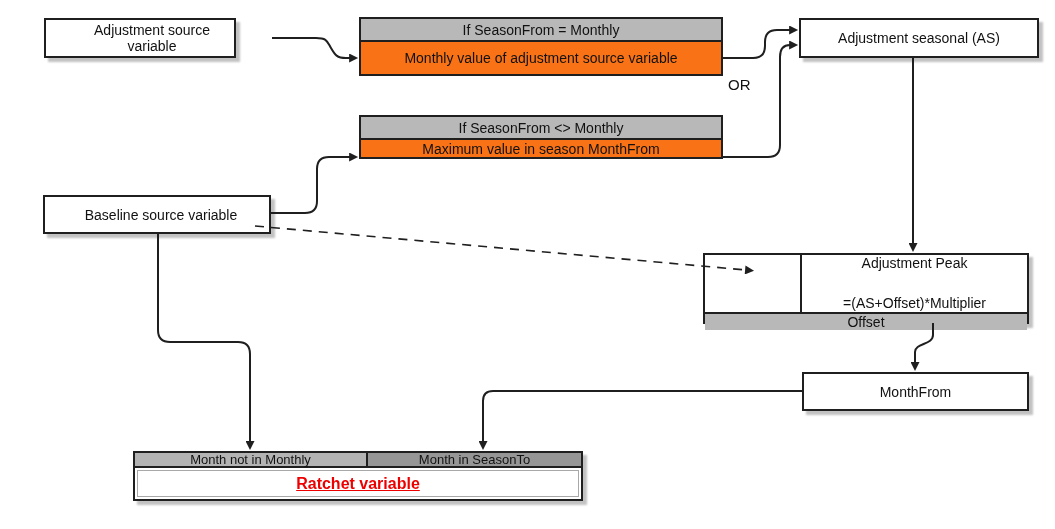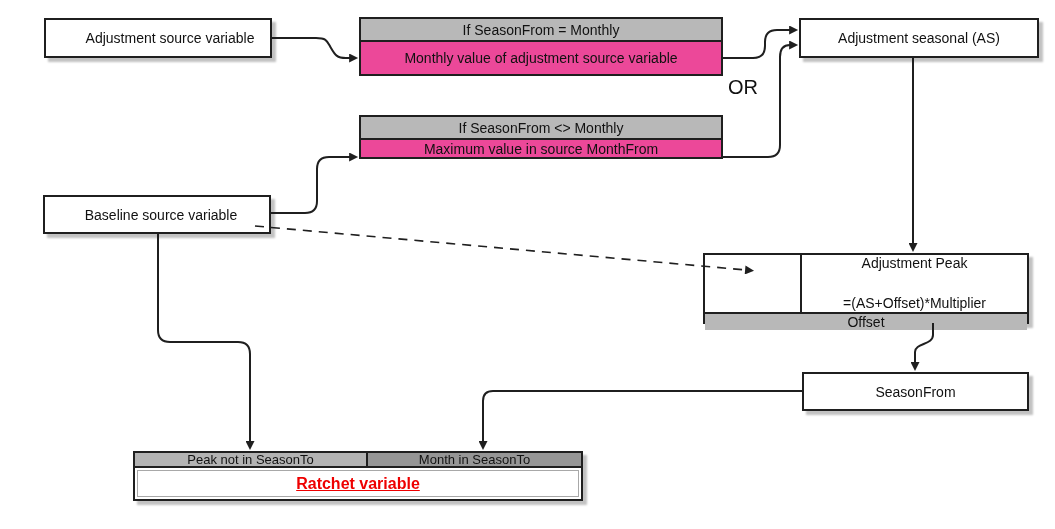--- a/index.html
+++ b/index.html
@@ -24,42 +24,42 @@
     position:absolute;z-index:2;background:#fff;border:2px solid var(--border);
     display:flex;align-items:center;justify-content:center;
     font-size:14px;line-height:16px;text-align:center;
   }
   .shadowed{box-shadow:4px 4px 2px var(--shadow);}
   .split{flex-direction:column;align-items:stretch;justify-content:flex-end;padding:0;}
   .split .hdr{
     flex:0 0 23px;background:var(--panel-gray);border-bottom:2px solid var(--border);
     display:flex;align-items:center;justify-content:center;
   }
-  .split .bdy{flex:1;display:flex;align-items:center;justify-content:center;background:#ec4899;}
+  .split .bdy{flex:1;display:flex;align-items:center;justify-content:center;background:#f97316;}
   
   .peak{flex-direction:column;align-items:stretch;justify-content:flex-start;}
   .peak-top{flex:0 0 38px;display:flex;align-items:stretch;}
   .peak-empty{flex:0 0 97px;border-right:2px solid var(--border);background:#fff;}
   .peak-text{flex:1;display:flex;flex-direction:column;align-items:center;justify-content:center;line-height:17px;gap:23px;}
   .peak-footer{flex:1;background:var(--panel-gray);border-top:0;display:flex;align-items:center;justify-content:center;border-top:0;}
   .peak-footer{border-top:0;}
   .peak .peak-footer{border-top:0;}
   
   .ratchet{flex-direction:column;align-items:stretch;justify-content:flex-start;border:2px solid var(--border);}
   .ratchet-hdr{flex:0 0 15px;display:flex;align-items:stretch;border-bottom:2px solid var(--border);}
   .ratchet-hdr .cell{display:flex;align-items:center;justify-content:center;font-size:13px;line-height:13px;}
   .cell-left{flex:0 0 233px;background:var(--month-not-gray);border-right:2px solid var(--border);}
   .cell-right{flex:1;background:var(--month-in-gray);}
   .ratchet-body{flex:1;position:relative;background:#fff;}
   .ratchet-inner{
     position:absolute;left:2px;right:2px;top:2px;bottom:2px;border:1px solid #a8a8a8;
     display:flex;align-items:center;justify-content:center;
     color:var(--red);font-weight:bold;font-size:16px;text-decoration:underline;
   }
-  .or-label{position:absolute;z-index:2;font-size:20px;color:#111;}
+  .or-label{position:absolute;z-index:2;font-size:15px;color:#111;}
 </style>
 </head>
 <body>
 
 <div class="stage">
 
   <svg class="wires" viewBox="0 0 1055 529" xmlns="http://www.w3.org/2000/svg">
     <defs>
       <marker id="arw" viewBox="0 0 10 10" refX="1" refY="5" markerWidth="10" markerHeight="9" orient="auto" markerUnits="userSpaceOnUse">
         <path d="M0,0 L10,5 L0,10 Z"></path>
@@ -69,21 +69,21 @@
     <path class="wire" d="M723,58 H753 Q765,58 765,46 V42 Q765,30 777,30 H790" marker-end="url(#arw)"></path>
     <path class="wire" d="M723,157 H768 Q780,157 780,145 V57 Q780,45 790,45" marker-end="url(#arw)"></path>
     <path class="wire" d="M270,213 H305 Q317,213 317,201 V169 Q317,157 329,157 H350" marker-end="url(#arw)"></path>
     <path class="wire dashed" d="M255,226 L746,270" marker-end="url(#arw)"></path>
     <path class="wire" d="M913,58 V244" marker-end="url(#arw)"></path>
     <path class="wire" d="M933,323 V335 C933,345 915,343 915,352 V363" marker-end="url(#arw)"></path>
     <path class="wire" d="M802,391 H493 Q483,391 483,401 V442" marker-end="url(#arw)"></path>
     <path class="wire" d="M158,233 V330 Q158,342 170,342 H238 Q250,342 250,354 V442" marker-end="url(#arw)"></path>
   </svg>
 
-  <div class="node shadowed" style="left:44px;top:18px;width:228px;height:40px;padding-left:24px;">
+  <div class="node shadowed" style="left:44px;top:18px;width:192px;height:40px;padding-left:24px;">
     <span>Adjustment source variable</span>
   </div>
 
   <div class="node split" style="left:359px;top:17px;width:364px;height:59px;">
     <div class="hdr">
       <span>If SeasonFrom = Monthly</span>
     </div>
     <div class="bdy">
       <span>Monthly value of adjustment source variable</span>
     </div>
@@ -93,21 +93,21 @@
     <span>Adjustment seasonal (AS)</span>
   </div>
 
   <div class="or-label" style="left:728px;top:76px;">OR</div>
 
   <div class="node split" style="left:359px;top:115px;width:364px;height:44px;">
     <div class="hdr">
       <span>If SeasonFrom &lt;&gt; Monthly</span>
     </div>
     <div class="bdy">
-      <span>Maximum value in source MonthFrom</span>
+      <span>Maximum value in season MonthFrom</span>
     </div>
   </div>
 
   <div class="node shadowed" style="left:43px;top:195px;width:228px;height:39px;padding-left:8px;">
     <span>Baseline source variable</span>
   </div>
 
   <div class="node peak shadowed" style="left:703px;top:253px;width:326px;height:71px;">
     <div class="peak-top">
       <div class="peak-empty"></div>
@@ -115,27 +115,27 @@
         <span>Adjustment Peak</span>
         <span>=(AS+Offset)*Multiplier</span>
       </div>
     </div>
     <div class="peak-footer" style="border-top:2px solid var(--border);">
       <span>Offset</span>
     </div>
   </div>
 
   <div class="node shadowed" style="left:802px;top:372px;width:227px;height:39px;">
-    <span>SeasonFrom</span>
+    <span>MonthFrom</span>
   </div>
 
   <div class="node ratchet shadowed" style="left:133px;top:451px;width:450px;height:50px;">
     <div class="ratchet-hdr">
       <div class="cell cell-left">
-        <span>Peak not in SeasonTo</span>
+        <span>Month not in Monthly</span>
       </div>
       <div class="cell cell-right">
         <span>Month in SeasonTo</span>
       </div>
     </div>
     <div class="ratchet-body">
       <div class="ratchet-inner">Ratchet variable</div>
     </div>
   </div>
 

